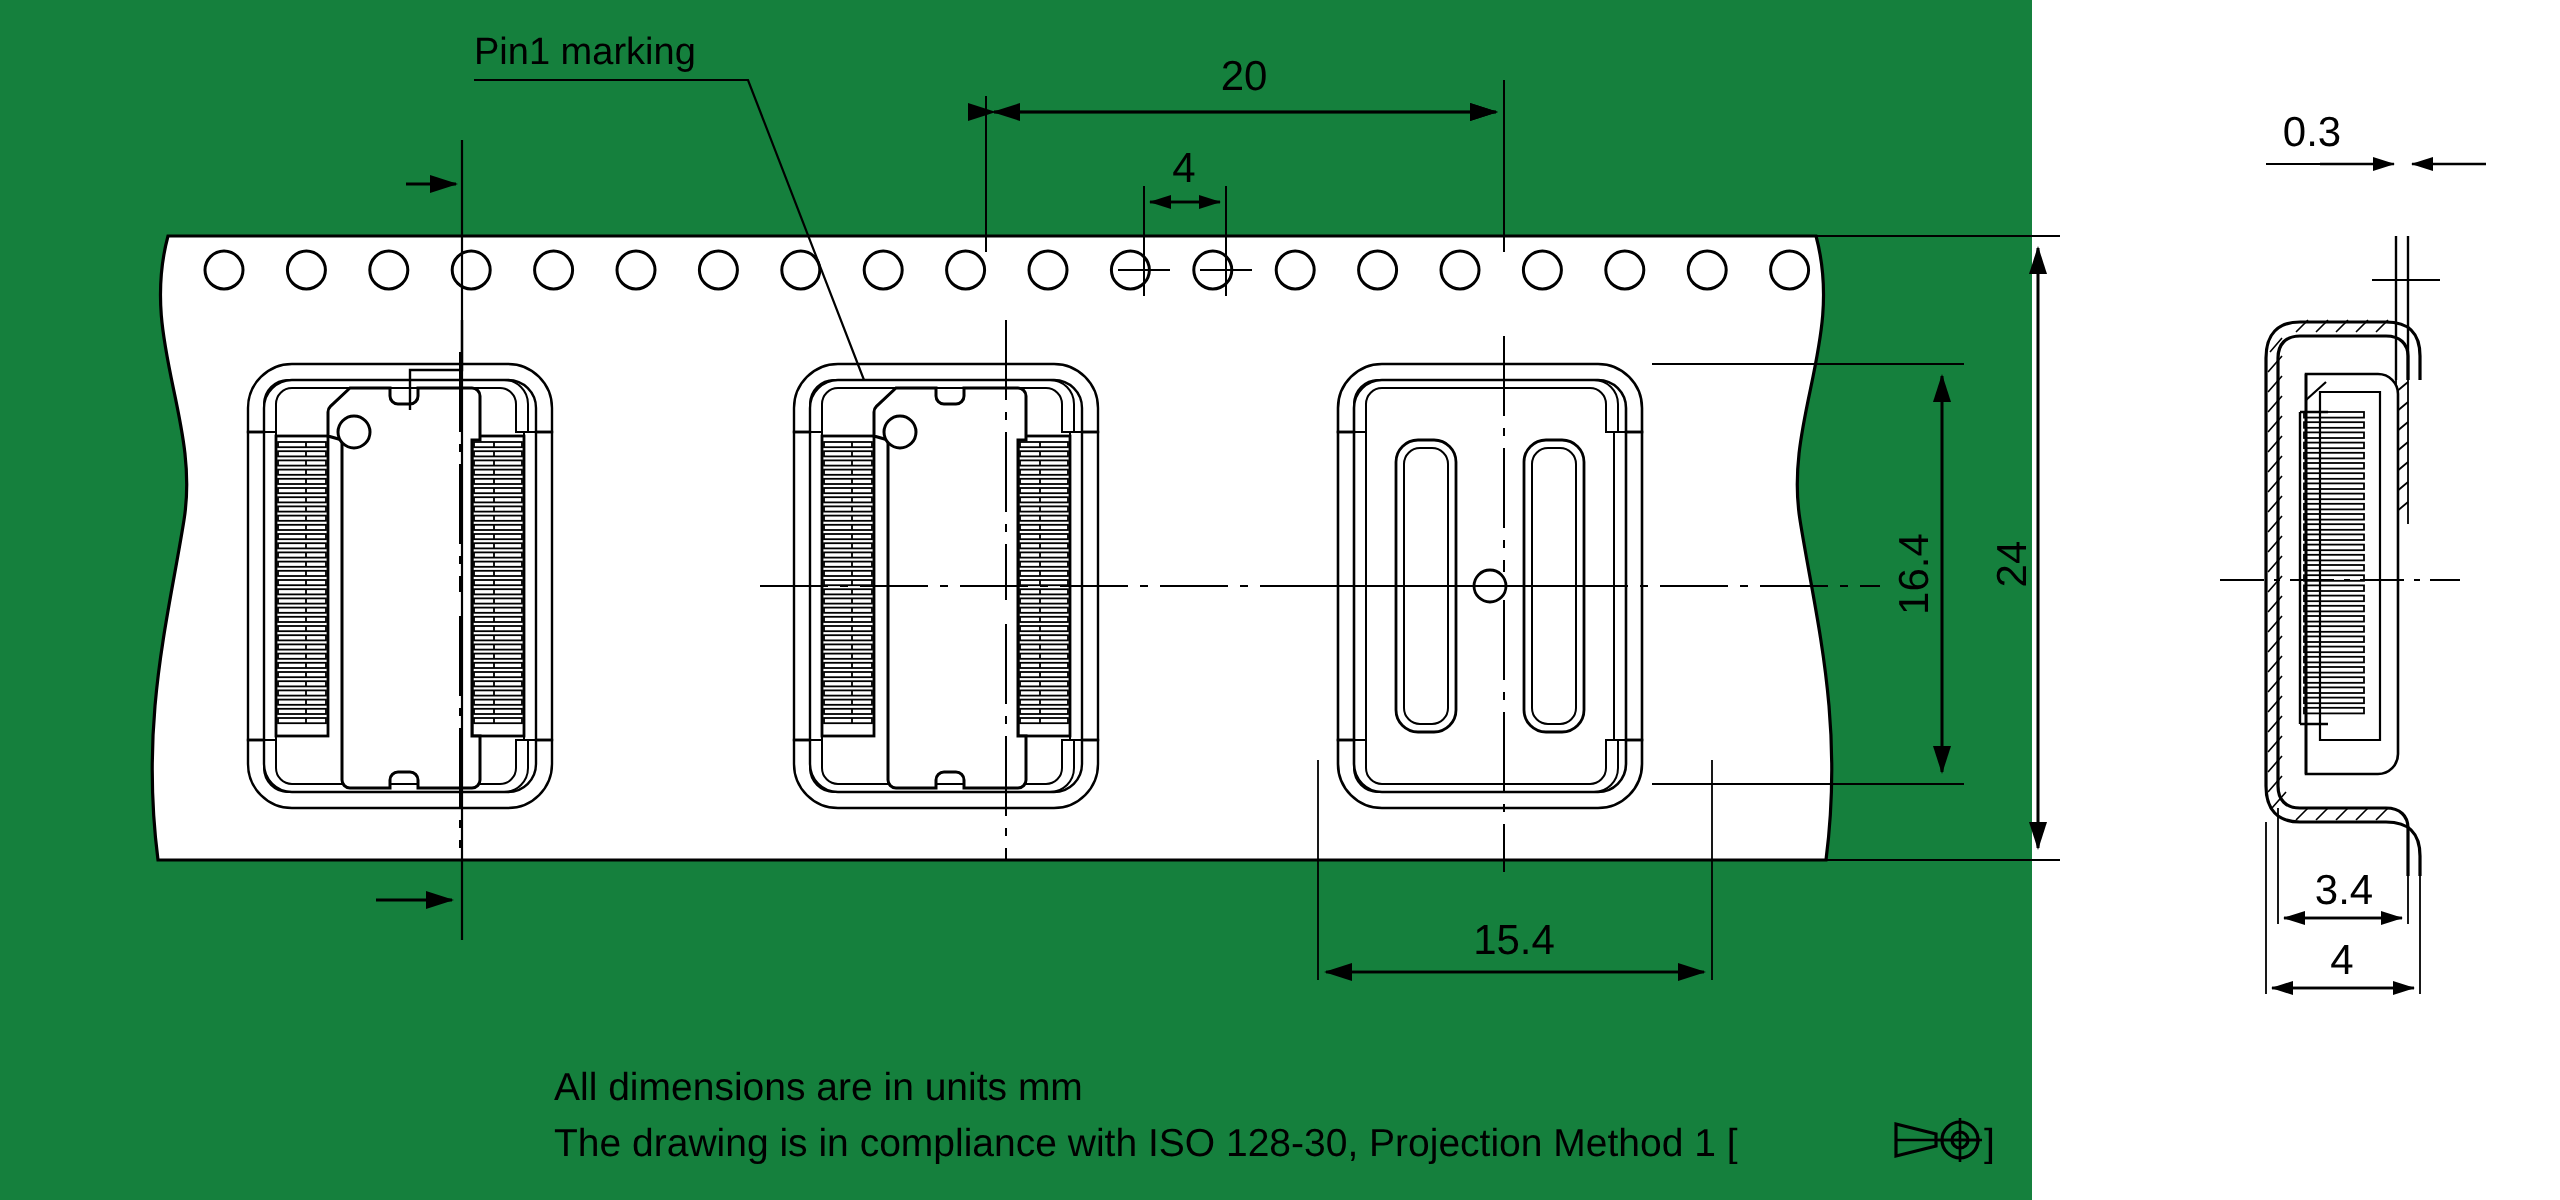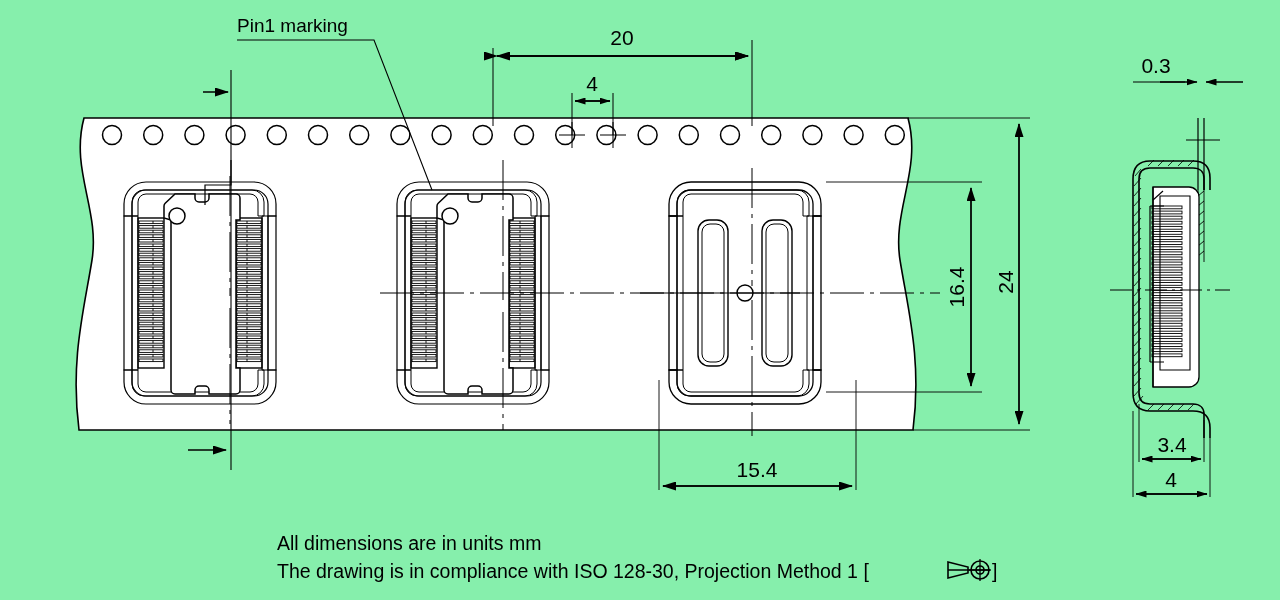--- a/index.html
+++ b/index.html
@@ -1,18 +1,18 @@
 <!DOCTYPE html>
 <html><head>
 <meta charset="utf-8">
 <style>
   html,body{margin:0;padding:0;background:#ffffff;}
   body{width:1280px;height:600px;overflow:hidden;
        font-family:"Liberation Sans",sans-serif;color:#000;}
-  #stage{position:relative;width:1280px;height:600px;background:#86efac;}
+  #stage{position:relative;width:1016px;height:600px;background:#15803d;}
   svg{display:block;}
   .t{font-family:"Liberation Sans",sans-serif;fill:#000;}
   .dimtext{font-size:21px;}
   .notetext{font-size:19.5px;}
   .leadertext{font-size:19px;}
 </style>
 </head>
 <body>
 
 <div id="stage">

